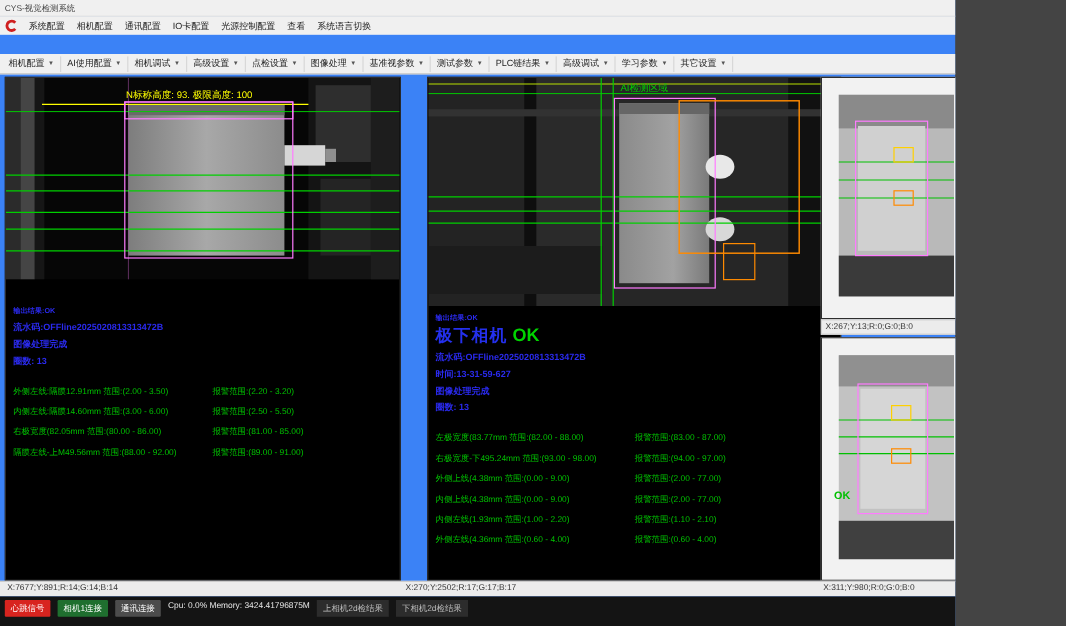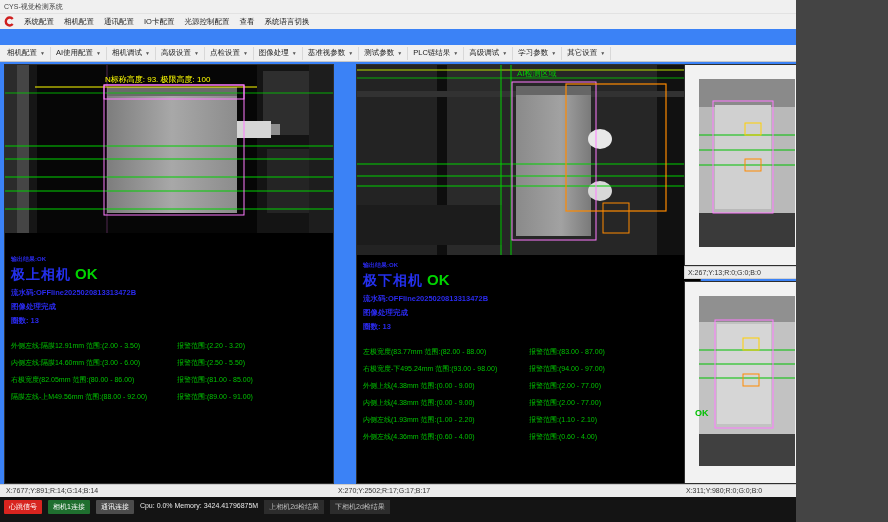--- a/index.html
+++ b/index.html
@@ -172,23 +172,20 @@
       <line x1="0" y1="112" x2="328" y2="112" stroke="#00d000" stroke-width="1"></line>
       <line x1="0" y1="126" x2="328" y2="126" stroke="#00d000" stroke-width="1"></line>
       <line x1="0" y1="144" x2="328" y2="144" stroke="#00d000" stroke-width="1"></line>
       <rect x="99" y="20" width="140" height="130" fill="none" stroke="#ff7bff" stroke-width="1"></rect>
       <rect x="99" y="20" width="140" height="14" fill="none" stroke="#ff7bff" stroke-width="1"></rect>
       <line x1="102" y1="0" x2="102" y2="168" stroke="#ff7bff" stroke-width="0.6" opacity="0.5"></line>
       <text x="100" y="17" fill="#ffff00" font-size="8">N标称高度: 93. 极限高度: 100</text>
     </svg>
     <div class="resblock" style="top:190px">
       <div class="outline">输出结果:OK</div>
-      <div class="camline">
-        <span class="camname">极上相机</span><span class="camok">OK</span>
-      </div>
       <div class="bline">流水码:OFFline2025020813313472B</div>
       <div class="bline">图像处理完成</div>
       <div class="bline">圈数: 13</div>
       <div style="height:8px"></div>
       <div class="mrow">
           <span class="mval">外侧左线:隔膜12.91mm 范围:(2.00 - 3.50)</span>
           <span class="malarm">报警范围:(2.20 - 3.20)</span>
         </div>
       <div class="mrow">
           <span class="mval">内侧左线:隔膜14.60mm 范围:(3.00 - 6.00)</span>
@@ -237,20 +234,21 @@
       <rect x="209" y="19" width="100" height="127" fill="none" stroke="#ff8a00" stroke-width="1.2"></rect>
       <rect x="246" y="138" width="26" height="30" fill="none" stroke="#ff8a00" stroke-width="1"></rect>
       <text x="160" y="11" fill="#00d000" font-size="8">AI检测区域</text>
     </svg>
     <div class="resblock" style="top:196px">
       <div class="outline">输出结果:OK</div>
       <div class="camline">
         <span class="camname">极下相机</span><span class="camok">OK</span>
       </div>
       <div class="bline">流水码:OFFline2025020813313472B</div>
+      <div class="bline">时间:13-31-59-627</div>
       <div class="bline">图像处理完成</div>
       <div class="bline">圈数: 13</div>
       <div style="height:8px"></div>
       <div class="mrow">
           <span class="mval">左极宽度(83.77mm 范围:(82.00 - 88.00)</span>
           <span class="malarm">报警范围:(83.00 - 87.00)</span>
         </div>
       <div class="mrow">
           <span class="mval">右极宽度-下495.24mm 范围:(93.00 - 98.00)</span>
           <span class="malarm">报警范围:(94.00 - 97.00)</span>

